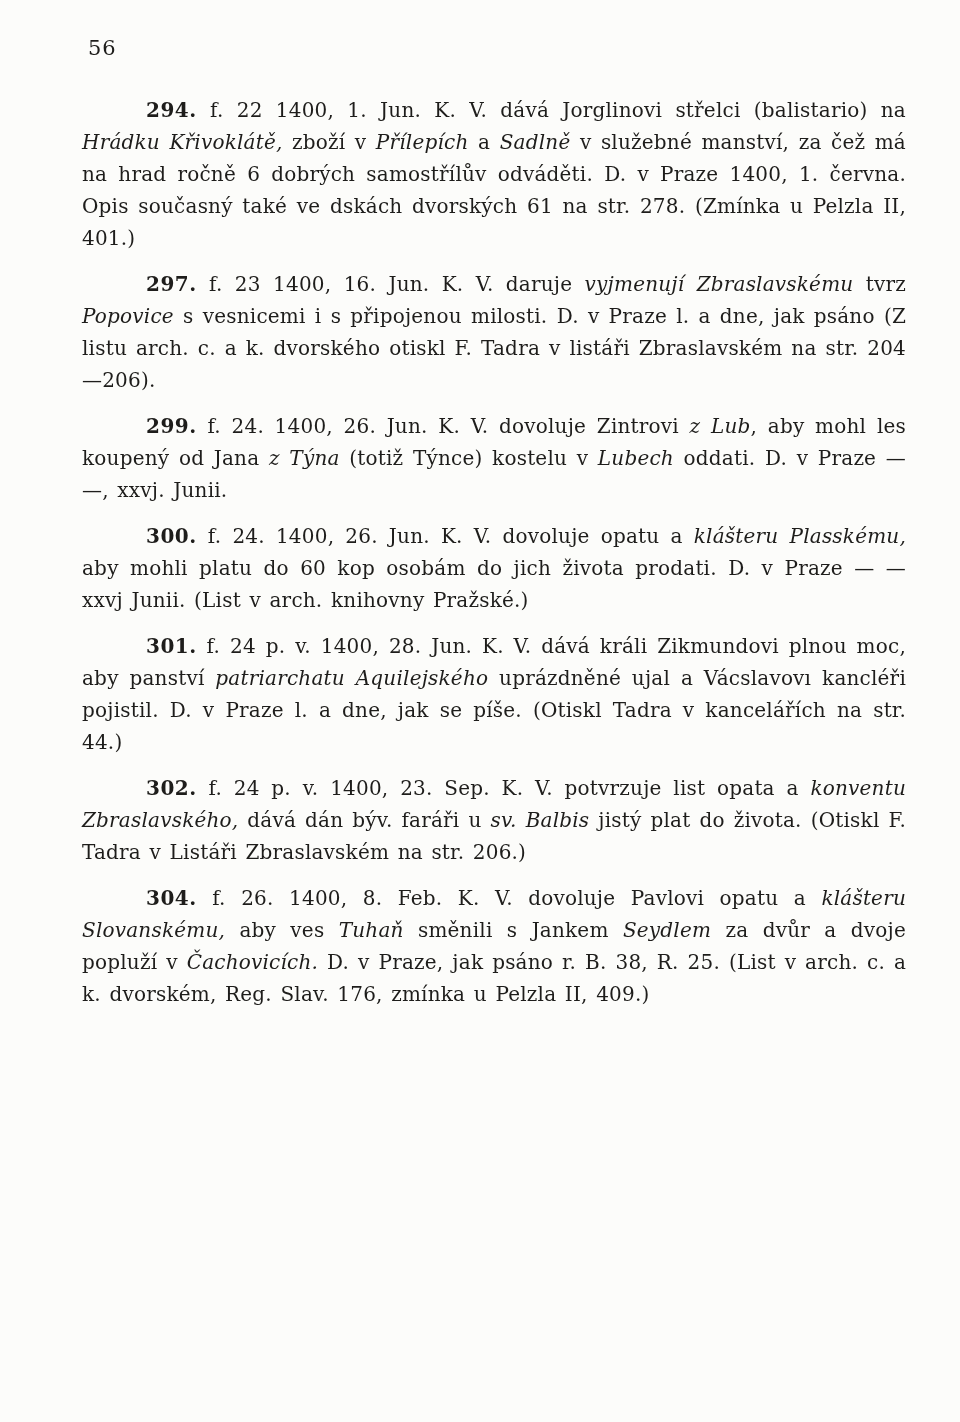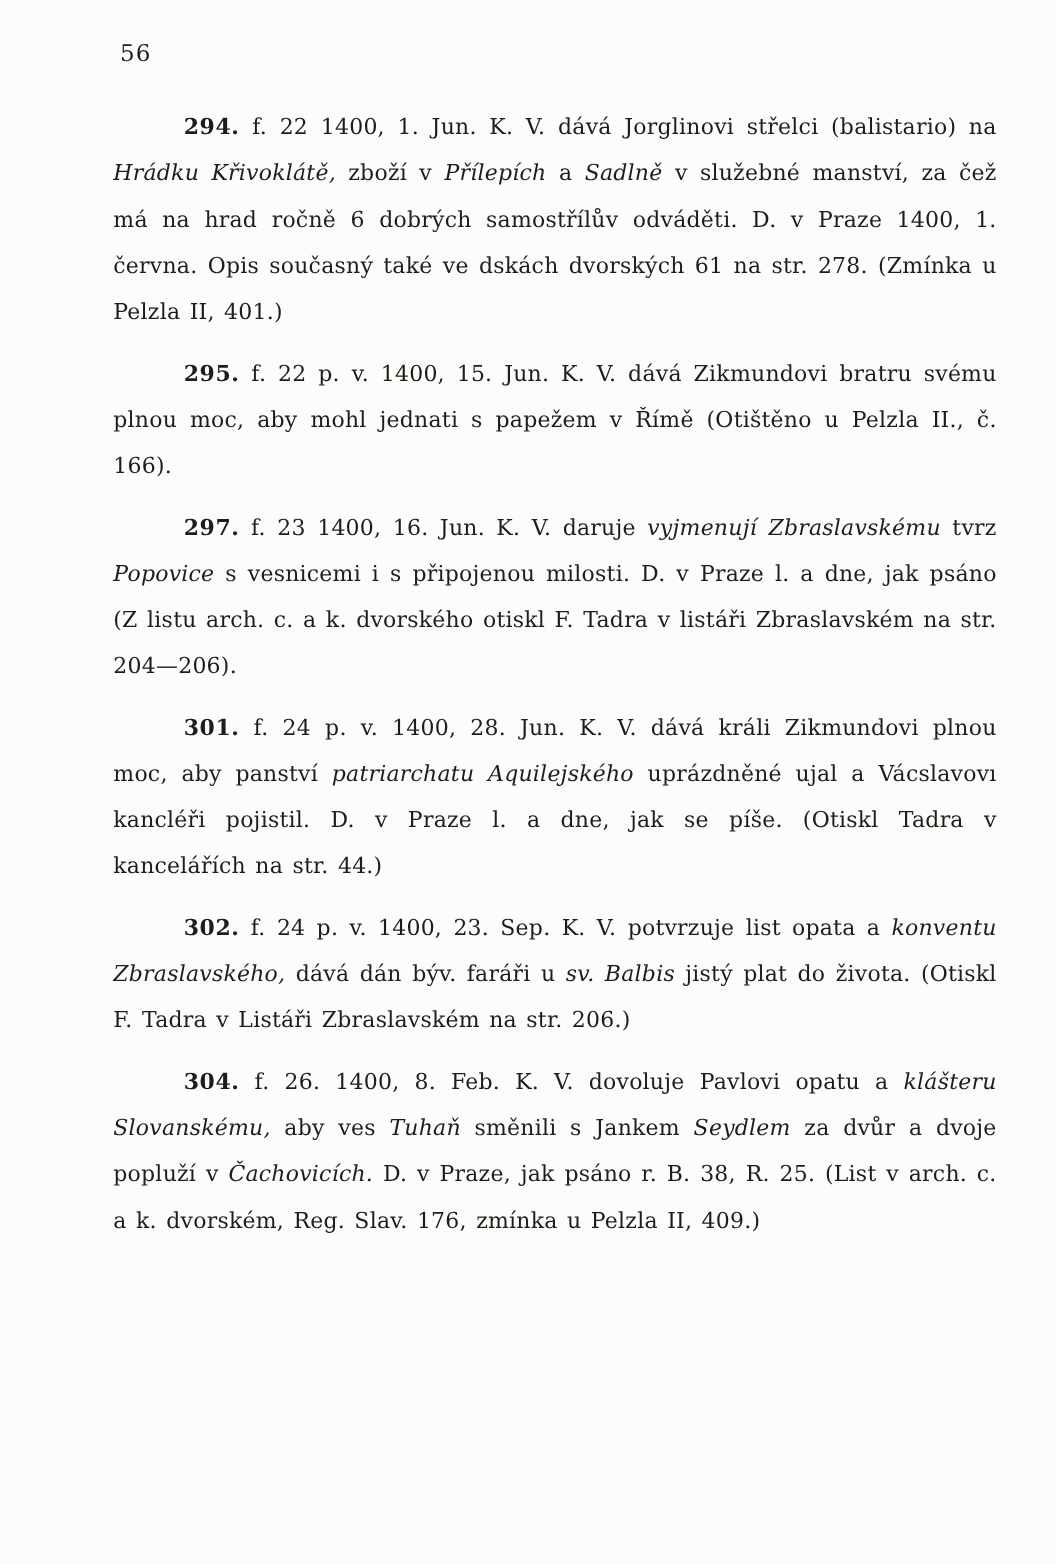--- a/index.html
+++ b/index.html
@@ -11,31 +11,31 @@
     height: 1422px;
     background: #fcfcfa;
     overflow: hidden;
     font-family: "DejaVu Serif", "Liberation Serif", serif;
     color: #1e1d1b;
   }
   .page {
     box-sizing: border-box;
     width: 960px;
     height: 1422px;
-    padding: 32px 54px 0 103px;
+    padding: 32px 54px 0 82px;
   }
   .page-number {
     font-size: 21px;
     line-height: 24px;
     margin: 4px 0 34px 6px;
     letter-spacing: 1px;
   }
   .entry {
     font-size: 20px;
-    line-height: 42px;
+    line-height: 32px;
     text-align: justify;
     text-indent: 64px;
     margin: 0 0 14px 0;
     word-spacing: 2px;
     letter-spacing: 0.2px;
   }
   .entry b {
     font-weight: bold;
     letter-spacing: 0.5px;
   }
@@ -45,27 +45,28 @@
 </style>
 </head>
 <body>
 
 <div class="page">
 
   <div class="page-number">56</div>
 
   <p class="entry"><b>294.</b><span> f. 22 1400, 1. Jun. K. V. dává Jorglinovi střelci (balistario) na </span><i>Hrádku Křivoklátě,</i><span> zboží v </span><i>Přílepích</i><span> a </span><i>Sadlně</i><span> v služebné manství, za čež má na hrad ročně 6 dobrých samostřílův odváděti. D. v Praze 1400, 1. června. Opis současný také ve dskách dvorských 61 na str. 278. (Zmínka u Pelzla II, 401.)</span></p>
 
-  <p class="entry"><b>295.</b><span> f. 22 p. v. 1400, 15. Jun. K. V. dává Zikmundovi bratru svému plnou moc, aby mohl jednati s papežem v Římě (Otištěno u Pelzla II., č. 166).</span></p>
 
 
   <p class="entry"><b>297.</b><span> f. 23 1400, 16. Jun. K. V. daruje </span><i>vyjmenují Zbraslavskému</i><span> tvrz </span><i>Popovice</i><span> s vesnicemi i s připojenou milosti. D. v Praze l. a dne, jak psáno (Z listu arch. c. a k. dvorského otiskl F. Tadra v listáři Zbraslavském na str. 204—206).</span></p>
 
 
+  <p class="entry"><b>299.</b><span> f. 24. 1400, 26. Jun. K. V. dovoluje Zintrovi </span><i>z Lub</i><span>, aby mohl les koupený od Jana </span><i>z Týna</i><span> (totiž Týnce) kostelu v </span><i>Lubech</i><span> oddati. D. v Praze — —, xxvj. Junii.</span></p>
 
+  <p class="entry"><b>300.</b><span> f. 24. 1400, 26. Jun. K. V. dovoluje opatu a </span><i>klášteru Plasskému,</i><span> aby mohli platu do 60 kop osobám do jich života prodati. D. v Praze — — xxvj Junii. (List v arch. knihovny Pražské.)</span></p>
 
   <p class="entry"><b>301.</b><span> f. 24 p. v. 1400, 28. Jun. K. V. dává králi Zikmundovi plnou moc, aby panství </span><i>patriarchatu Aquilejského</i><span> uprázdněné ujal a Vácslavovı kancléři pojistil. D. v Praze l. a dne, jak se píše. (Otiskl Tadra v kancelářích na str. 44.)</span></p>
 
   <p class="entry"><b>302.</b><span> f. 24 p. v. 1400, 23. Sep. K. V. potvrzuje list opata a </span><i>konventu Zbraslavského,</i><span> dává dán býv. faráři u </span><i>sv. Balbis</i><span> jistý plat do života. (Otiskl F. Tadra v Listáři Zbraslavském na str. 206.)</span></p>
 
 
   <p class="entry"><b>304.</b><span> f. 26. 1400, 8. Feb. K. V. dovoluje Pavlovi opatu a </span><i>klášteru Slovanskému,</i><span> aby ves </span><i>Tuhaň</i><span> směnili s Jankem </span><i>Seydlem</i><span> za dvůr a dvoje popluží v </span><i>Čachovicích.</i><span> D. v Praze, jak psáno r. B. 38, R. 25. (List v arch. c. a k. dvorském, Reg. Slav. 176, zmínka u Pelzla II, 409.)</span></p>
 
 </div>
 

